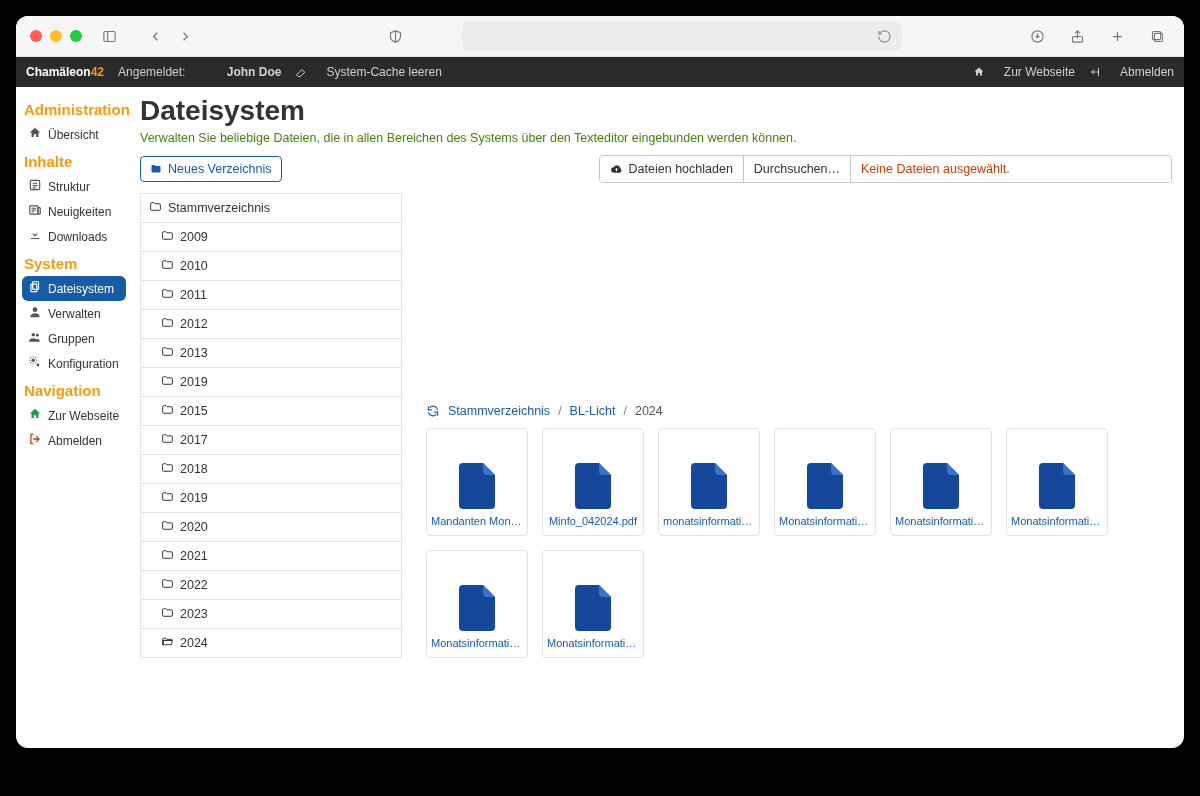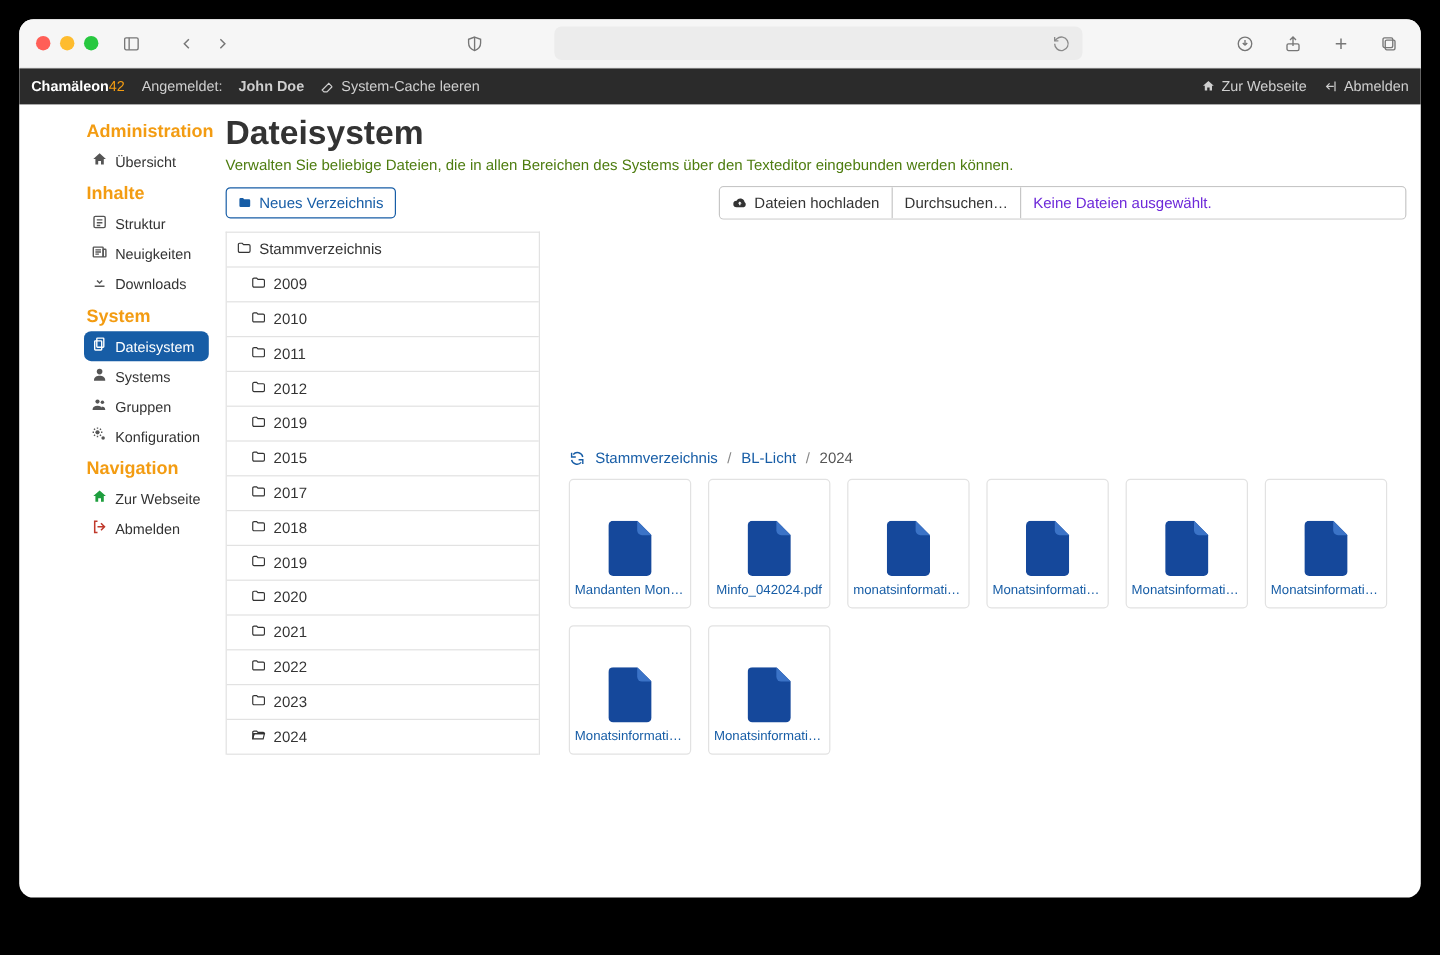--- a/index.html
+++ b/index.html
@@ -45,28 +45,28 @@
   .mac-bar .spacer{flex:1}
   .mac-bar .right{display:flex;gap:14px;color:#6f6f6f}
   .mac-bar svg{width:15px;height:15px}
 
   
   .app-topbar{
     height:22px;padding:4px 10px;background:var(--topbar);color:#ccc;
     display:flex;align-items:center;gap:14px;font-size:12px;
   }
   .brand{color:#fff;font-weight:700}
-  .brand .n42{color:var(--orange);font-weight:400}
-  .top-link{color:#cfcfcf;display:inline-flex;align-items:center;gap:5px;}
+  .brand .n42{color:var(--orange);font-weight:700}
+  .top-link{color:#cfcfcf;display:inline-flex;align-items:center;gap:19px;}
   .top-link svg{width:12px;height:12px}
   .app-topbar .left{display:flex;gap:14px;align-items:center}
   .app-topbar .right{margin-left:auto;display:flex;gap:14px}
 
   
-  .app-body{display:flex;height:calc(100% - 40px - 30px);margin-left:48px;}
+  .app-body{display:flex;height:calc(100% - 40px - 30px);}
   .sidebar{width:104px;padding:8px 8px 0 6px;border-right:none}
   .section-title{color:var(--orange);font-weight:700;font-size:15px;margin:6px 2px 4px}
   .side-list{list-style:none;margin:0 0 6px 0;padding:0}
   .side-list li{display:flex;align-items:center;gap:6px;padding:4px 6px;border-radius:6px;color:#333;font-size:12px}
   .side-list li .lbl{white-space:nowrap}
   .side-list li.active{background:var(--blue);color:#fff}
   .side-list li.active svg{color:#fff}
   .side-list li svg{width:14px;height:14px;color:#555}
   .side-list li.green svg{color:#1e9e3e}
   .side-list li.red svg{color:#c0392b}
@@ -78,21 +78,21 @@
   .toolbar-row{display:flex;align-items:center;gap:20px;margin-bottom:10px}
   .btn-outline{
     border:1px solid var(--blue);color:var(--blue);background:#fff;
     padding:5px 9px;border-radius:4px;font-size:12.5px;display:inline-flex;gap:6px;align-items:center;
   }
   .btn-outline svg{width:12px;height:12px}
   .toolbar-row .spacer{flex:1}
   .upload-group{display:flex;border:1px solid var(--btn-border);border-radius:4px;overflow:hidden}
   .upload-group .seg{padding:6px 10px;font-size:12.5px;color:#333;background:#fff;border-left:1px solid var(--btn-border)}
   .upload-group .seg:first-child{border-left:none;display:inline-flex;align-items:center;gap:6px}
-  .upload-group .seg.file{min-width:300px;color:#6d28d9}
+  .upload-group .seg.file{min-width:300px;color:#c2410c}
   .upload-group svg{width:13px;height:13px}
 
   .content-row{display:flex;gap:24px;align-items:flex-end}
   .dir-table{width:260px;border:1px solid var(--table-border);border-bottom:none}
   .dir-row{display:flex;align-items:center;gap:6px;padding:6px 8px;border-bottom:1px solid var(--table-border);font-size:12.5px;color:#333}
   .dir-row.child{padding-left:20px}
   .dir-row svg{width:13px;height:13px;color:#333}
   .dir-row.open svg{color:#333}
 
   .right-pane{flex:1;min-width:0}
@@ -258,21 +258,21 @@
                 <rect x="8" y="3" width="10" height="13" rx="1"></rect>
                 <rect x="5" y="7" width="10" height="13" rx="1"></rect>
               </svg></span>
             <span class="lbl">Dateisystem</span>
           </li>
           <li>
             <span><svg viewBox="0 0 24 24" fill="currentColor">
                 <circle cx="12" cy="8" r="4"></circle>
                 <path d="M4 20c0-4 4-6 8-6s8 2 8 6v1H4z"></path>
               </svg></span>
-            <span class="lbl">Systems</span>
+            <span class="lbl">Verwalten</span>
           </li>
           <li>
             <span><svg viewBox="0 0 24 24" fill="currentColor">
                 <circle cx="9" cy="8" r="3"></circle>
                 <circle cx="16" cy="9" r="2.5"></circle>
                 <path d="M2 19c0-3 3-5 7-5s7 2 7 5v1H2zM15 15c2 0 5 1 5 4v1h-4"></path>
               </svg></span>
             <span class="lbl">Gruppen</span>
           </li>
           <li>
@@ -356,20 +356,26 @@
             <div class="dir-row child">
               <span><svg viewBox="0 0 24 24" fill="none" stroke="currentColor" stroke-width="1.8">
                   <path d="M3 7a2 2 0 012-2h4l2 2h8a2 2 0 012 2v8a2 2 0 01-2 2H5a2 2 0 01-2-2V7z"></path>
                 </svg></span>
               <span>2012</span>
             </div>
             <div class="dir-row child">
               <span><svg viewBox="0 0 24 24" fill="none" stroke="currentColor" stroke-width="1.8">
                   <path d="M3 7a2 2 0 012-2h4l2 2h8a2 2 0 012 2v8a2 2 0 01-2 2H5a2 2 0 01-2-2V7z"></path>
                 </svg></span>
+              <span>2013</span>
+            </div>
+            <div class="dir-row child">
+              <span><svg viewBox="0 0 24 24" fill="none" stroke="currentColor" stroke-width="1.8">
+                  <path d="M3 7a2 2 0 012-2h4l2 2h8a2 2 0 012 2v8a2 2 0 01-2 2H5a2 2 0 01-2-2V7z"></path>
+                </svg></span>
               <span>2019</span>
             </div>
             <div class="dir-row child">
               <span><svg viewBox="0 0 24 24" fill="none" stroke="currentColor" stroke-width="1.8">
                   <path d="M3 7a2 2 0 012-2h4l2 2h8a2 2 0 012 2v8a2 2 0 01-2 2H5a2 2 0 01-2-2V7z"></path>
                 </svg></span>
               <span>2015</span>
             </div>
             <div class="dir-row child">
               <span><svg viewBox="0 0 24 24" fill="none" stroke="currentColor" stroke-width="1.8">

